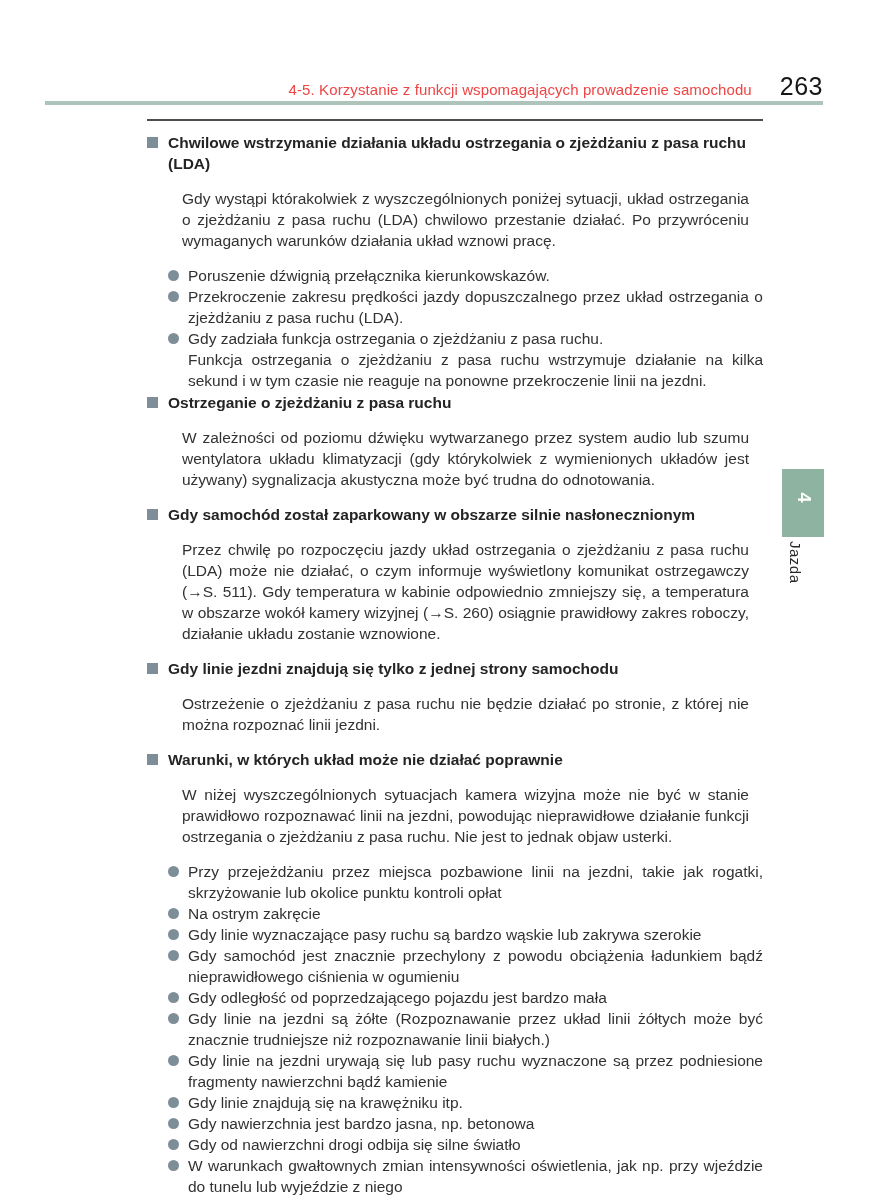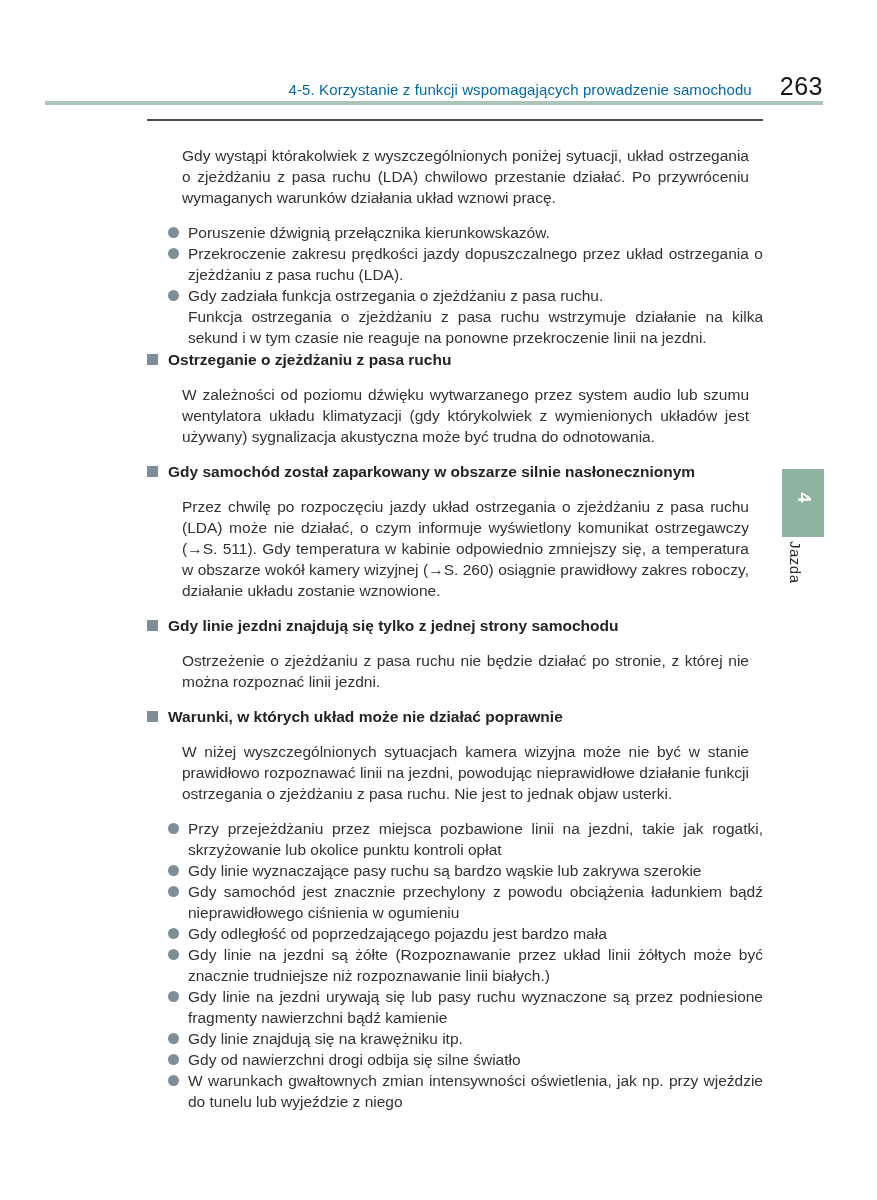--- a/index.html
+++ b/index.html
@@ -9,21 +9,21 @@
     font-family:"Liberation Sans", sans-serif;
     color:#323232;
     position:relative;
     overflow:hidden;
   }
   
   .header{
     position:absolute;top:72px;left:45px;width:778px;
     display:flex;justify-content:flex-end;align-items:baseline;gap:28px;
   }
-  .breadcrumb{font-size:15px;color:#0369a1;letter-spacing:.1px}
+  .breadcrumb{font-size:15px;color:#ef4444;letter-spacing:.1px}
   .pagenum{font-size:25px;font-weight:normal;color:#161616;letter-spacing:.5px}
   .header-rule{
     position:absolute;top:101px;left:45px;width:778px;height:4px;
   }
   
   .content{
     position:absolute;top:119px;left:147px;width:616px;
     border-top:2px solid #4d4d4d;
     padding-top:10px;
     font-size:15.5px;line-height:21px;
@@ -61,20 +61,24 @@
 <body>
 
 <div class="header">
   <span class="breadcrumb">4-5. Korzystanie z funkcji wspomagających prowadzenie samochodu</span>
   <span class="pagenum">263</span>
 </div>
 <div class="header-rule" style="background: rgb(173, 196, 186);"></div>
 
 <div class="content">
   <div class="section">
+    <div class="sec-head">
+      <span class="sq" style="background: rgb(126, 142, 153);"></span>
+      <span>Chwilowe wstrzymanie działania układu ostrzegania o zjeżdżaniu z pasa ruchu (LDA)</span>
+    </div>
     <div class="sec-body">
         <p class="para">Gdy wystąpi którakolwiek z wyszczególnionych poniżej sytuacji, układ ostrzegania o zjeżdżaniu z pasa ruchu (LDA) chwilowo przestanie działać. Po przywróceniu wymaganych warunków działania układ wznowi pracę.</p>
         <div class="bullet">
           <span class="dot" style="background: rgb(126, 142, 153);"></span>
           <div class="bullet-text">Poruszenie dźwignią przełącznika kierunkowskazów.</div>
         </div>
         <div class="bullet">
           <span class="dot" style="background: rgb(126, 142, 153);"></span>
           <div class="bullet-text">Przekroczenie zakresu prędkości jazdy dopuszczalnego przez układ ostrzegania o zjeżdżaniu z pasa ruchu (LDA).</div>
         </div>
@@ -121,20 +125,24 @@
       <span>Warunki, w których układ może nie działać poprawnie</span>
     </div>
     <div class="sec-body">
         <p class="para">W niżej wyszczególnionych sytuacjach kamera wizyjna może nie być w stanie prawidłowo rozpoznawać linii na jezdni, powodując nieprawidłowe działanie funkcji ostrzegania o zjeżdżaniu z pasa ruchu. Nie jest to jednak objaw usterki.</p>
         <div class="bullet">
           <span class="dot" style="background: rgb(126, 142, 153);"></span>
           <div class="bullet-text">Przy przejeżdżaniu przez miejsca pozbawione linii na jezdni, takie jak rogatki, skrzyżowanie lub okolice punktu kontroli opłat</div>
         </div>
         <div class="bullet">
           <span class="dot" style="background: rgb(126, 142, 153);"></span>
+          <div class="bullet-text">Na ostrym zakręcie</div>
+        </div>
+        <div class="bullet">
+          <span class="dot" style="background: rgb(126, 142, 153);"></span>
           <div class="bullet-text">Gdy linie wyznaczające pasy ruchu są bardzo wąskie lub zakrywa szerokie</div>
         </div>
         <div class="bullet">
           <span class="dot" style="background: rgb(126, 142, 153);"></span>
           <div class="bullet-text">Gdy samochód jest znacznie przechylony z powodu obciążenia ładunkiem bądź nieprawidłowego ciśnienia w ogumieniu</div>
         </div>
         <div class="bullet">
           <span class="dot" style="background: rgb(126, 142, 153);"></span>
           <div class="bullet-text">Gdy odległość od poprzedzającego pojazdu jest bardzo mała</div>
         </div>
@@ -145,20 +153,24 @@
         <div class="bullet">
           <span class="dot" style="background: rgb(126, 142, 153);"></span>
           <div class="bullet-text">Gdy linie na jezdni urywają się lub pasy ruchu wyznaczone są przez podniesione fragmenty nawierzchni bądź kamienie</div>
         </div>
         <div class="bullet">
           <span class="dot" style="background: rgb(126, 142, 153);"></span>
           <div class="bullet-text">Gdy linie znajdują się na krawężniku itp.</div>
         </div>
         <div class="bullet">
           <span class="dot" style="background: rgb(126, 142, 153);"></span>
+          <div class="bullet-text">Gdy nawierzchnia jest bardzo jasna, np. betonowa</div>
+        </div>
+        <div class="bullet">
+          <span class="dot" style="background: rgb(126, 142, 153);"></span>
           <div class="bullet-text">Gdy od nawierzchni drogi odbija się silne światło</div>
         </div>
         <div class="bullet">
           <span class="dot" style="background: rgb(126, 142, 153);"></span>
           <div class="bullet-text">W warunkach gwałtownych zmian intensywności oświetlenia, jak np. przy wjeździe do tunelu lub wyjeździe z niego</div>
         </div>
       </div>
   </div>
 </div>
 

